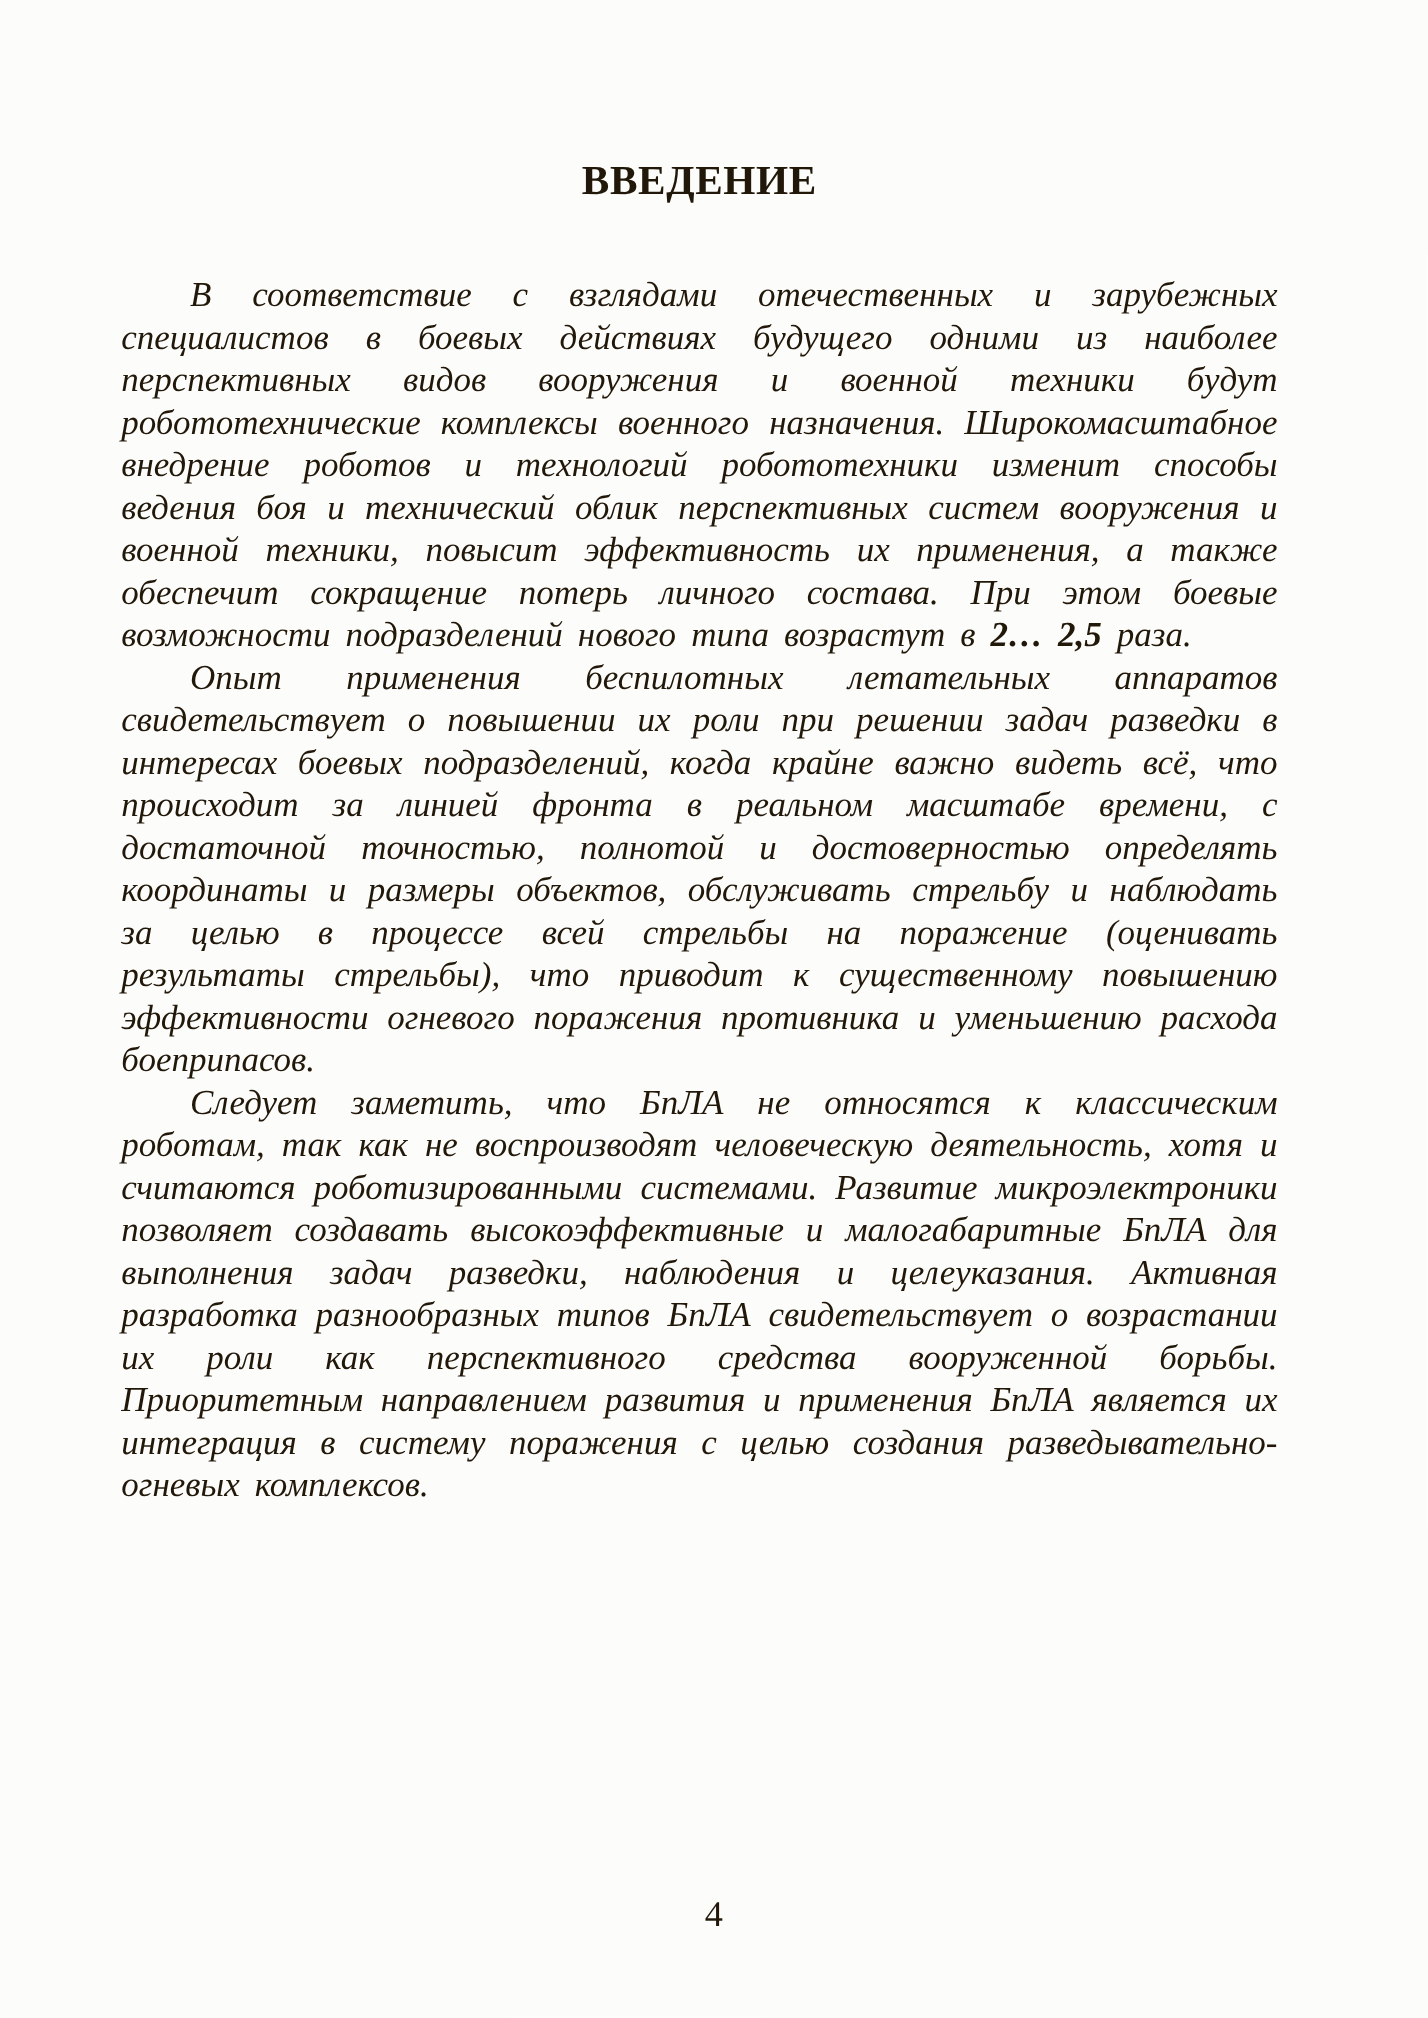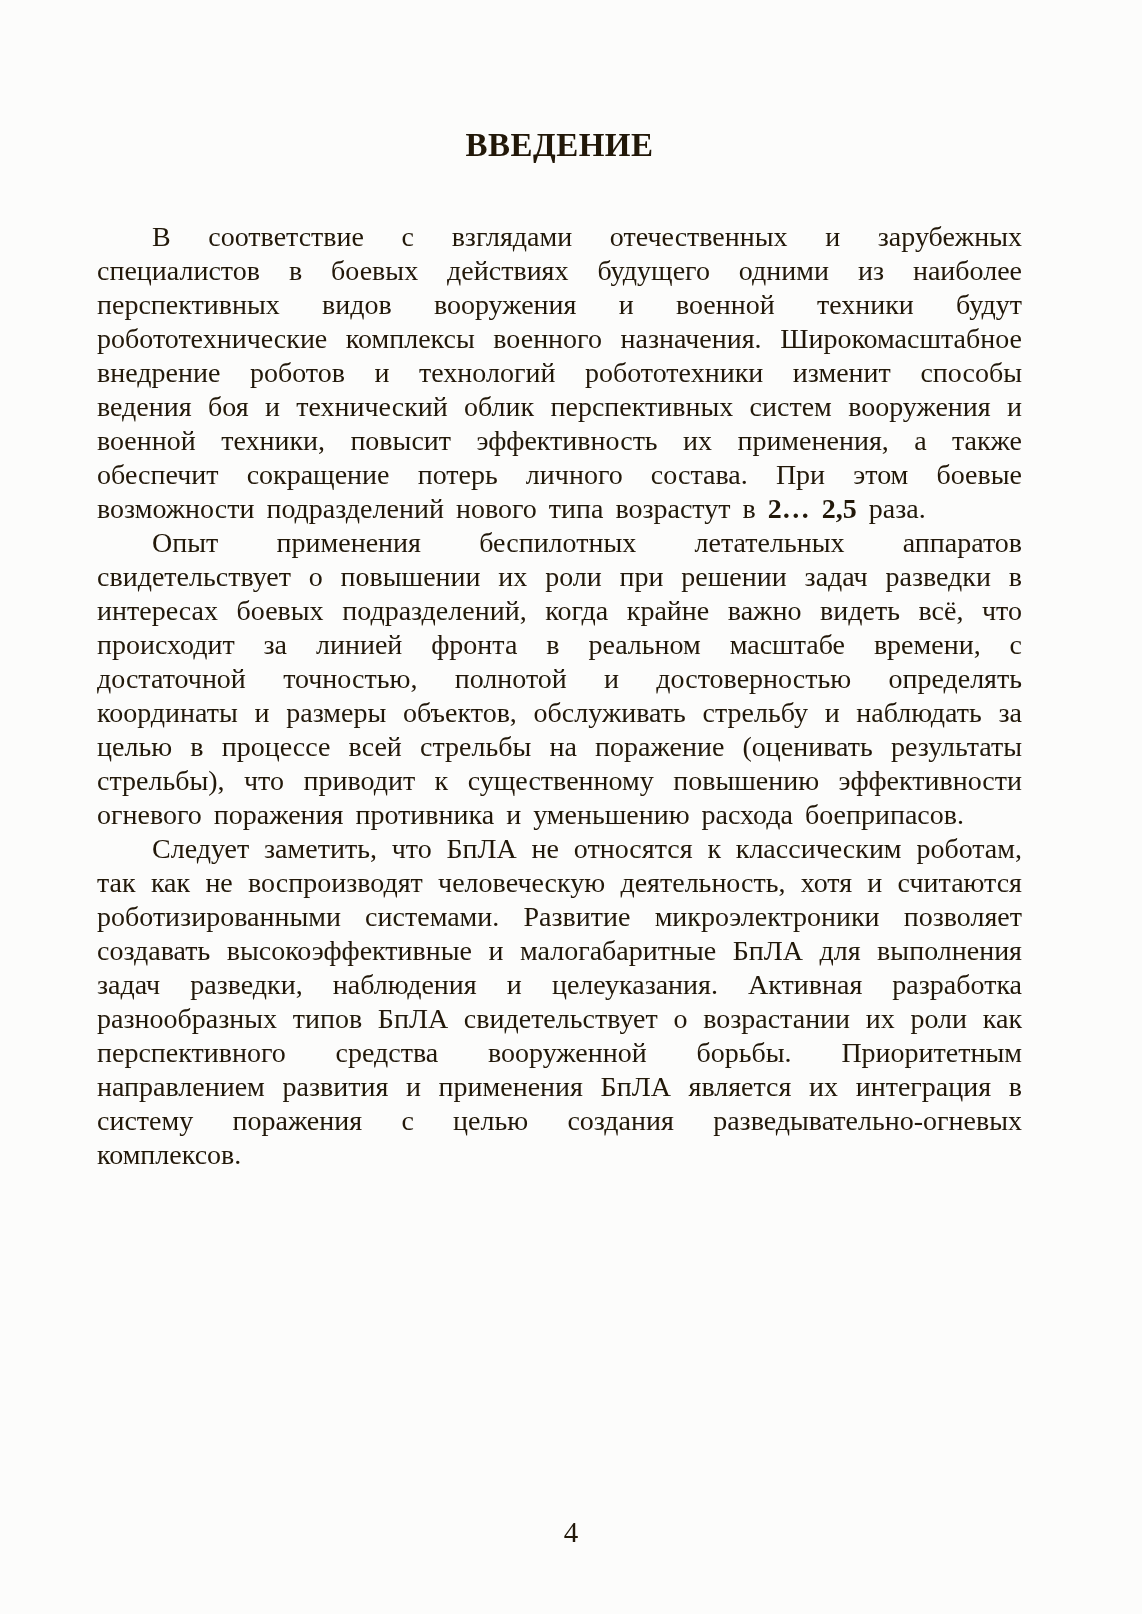--- a/index.html
+++ b/index.html
@@ -34,20 +34,21 @@
   .content {
     width: 925px;
   }
   .para {
     font-size: 28px;
     line-height: 34px;
     margin: 0;
     text-align: justify;
     text-indent: 55px;
     word-spacing: 0.18em;
+    font-style: italic;
   }
   .bold {
     font-weight: bold;
   }
   .page-number {
     position: absolute;
     left: 0;
     right: 0;
     top: 1516px;
     text-align: center;

